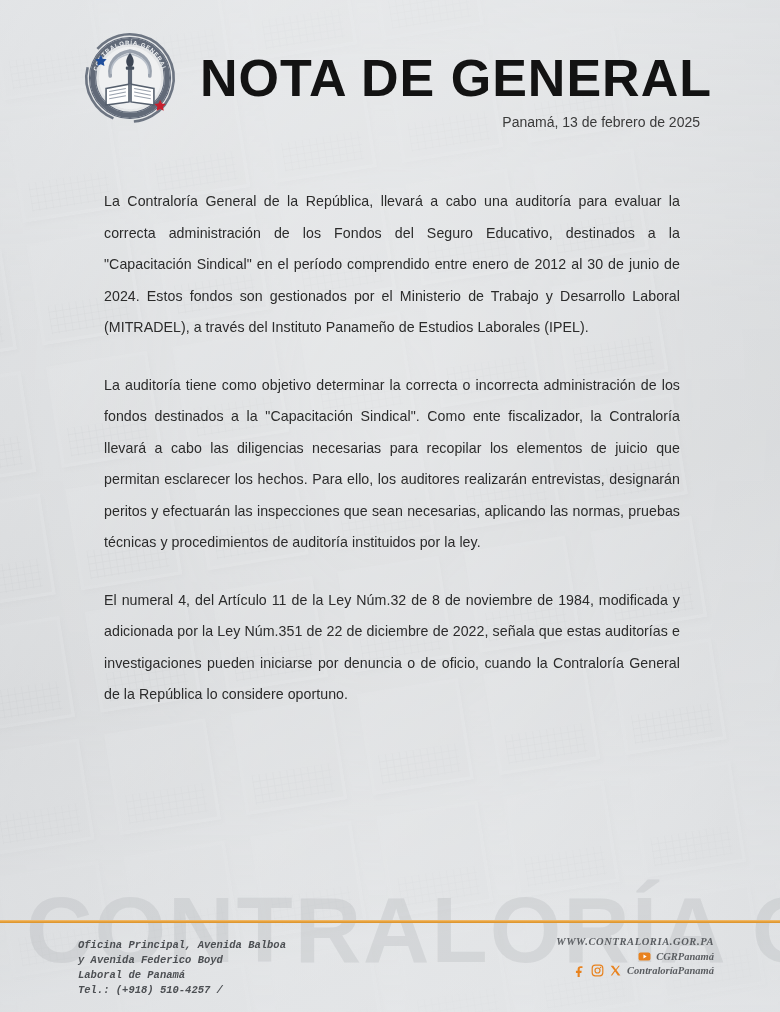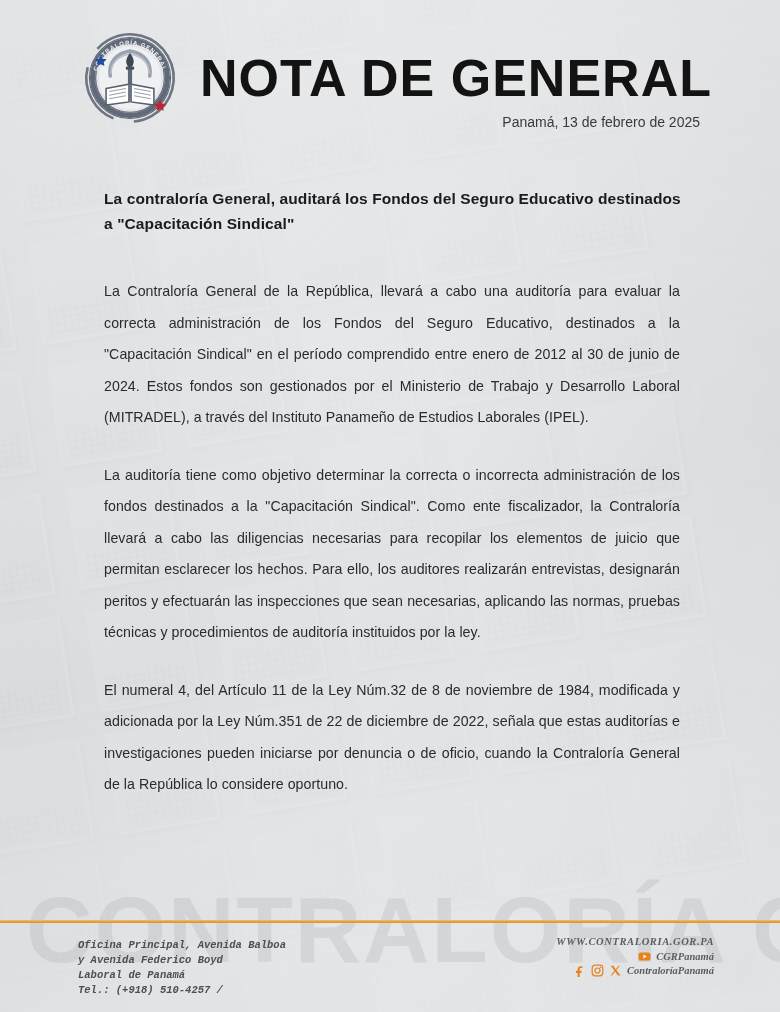--- a/index.html
+++ b/index.html
@@ -350,21 +350,20 @@
         </svg>
       </span>
 
       <div class="masthead-title">NOTA DE GENERAL</div>
     </div>
 
     <div class="dateline">Panamá, 13 de febrero de 2025</div>
   </div>
 
   <div class="content">
-    <h1 class="headline">La contraloría General, auditará  los Fondos del Seguro Educativo destinados a "Capacitación Sindical"</h1>
     <p class="para">La Contraloría General de la República, llevará a cabo una auditoría para evaluar la correcta administración de los Fondos del Seguro Educativo, destinados a la "Capacitación Sindical" en el período comprendido entre enero de 2012  al 30 de junio de 2024. Estos fondos son gestionados por el Ministerio de Trabajo y Desarrollo Laboral (MITRADEL), a través del Instituto Panameño de Estudios Laborales (IPEL).</p>
     <p class="para">La auditoría tiene como objetivo determinar la correcta o incorrecta administración de los fondos destinados a la "Capacitación Sindical". Como ente fiscalizador, la Contraloría llevará a cabo las diligencias necesarias para recopilar los elementos de juicio que permitan esclarecer los hechos.  Para ello, los auditores realizarán entrevistas, designarán peritos y efectuarán las inspecciones que sean necesarias, aplicando las normas, pruebas técnicas y procedimientos de auditoría instituidos por la ley.</p>
     <p class="para">El  numeral 4, del Artículo 11 de la Ley Núm.32 de 8 de noviembre de 1984, modificada y adicionada por la Ley Núm.351 de 22 de diciembre de 2022, señala que estas auditorías e investigaciones pueden iniciarse por denuncia o de oficio, cuando la Contraloría General de la  República lo considere oportuno.</p>
   </div>
 
   <div class="rule"></div>
 
   <div class="footer">
 
     <div class="addr">

